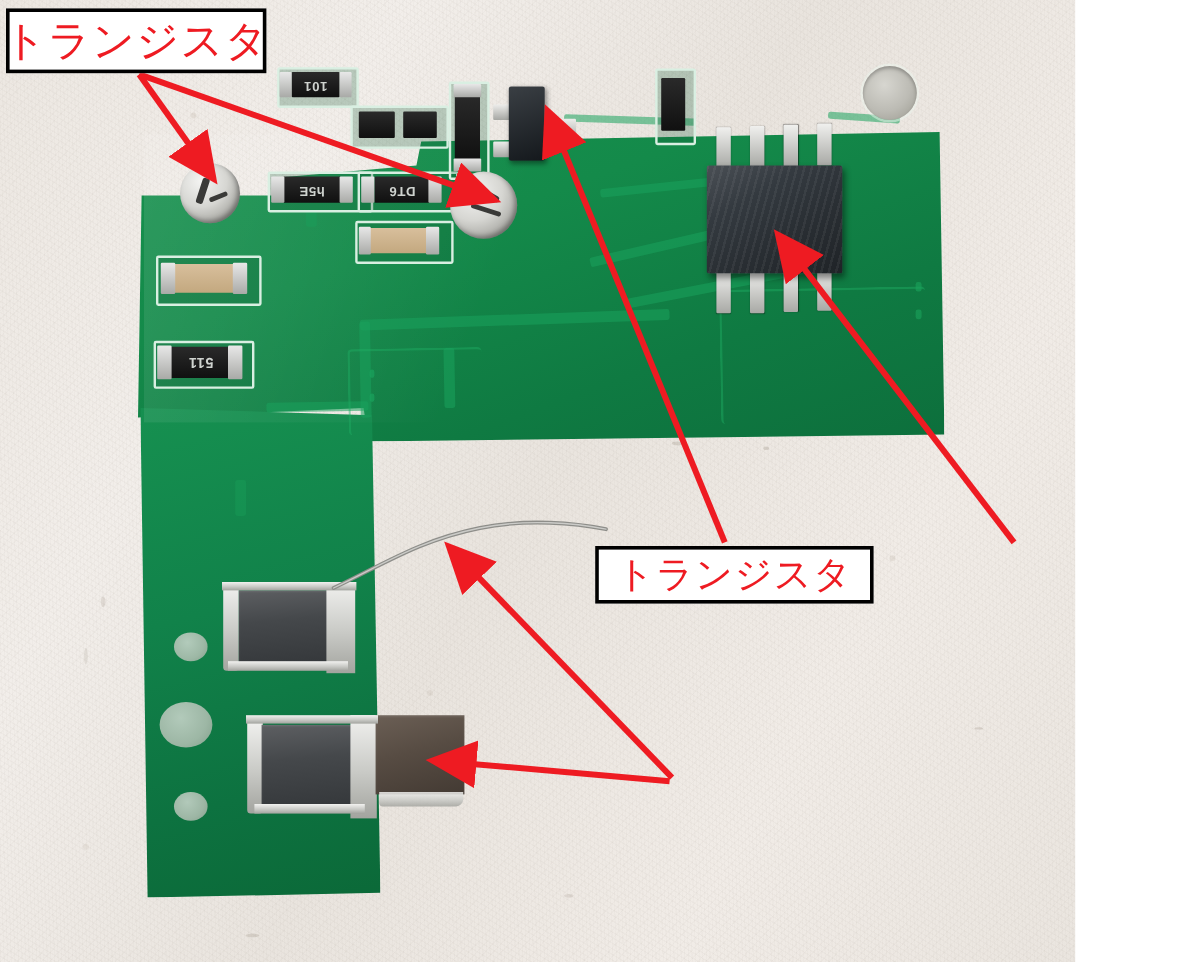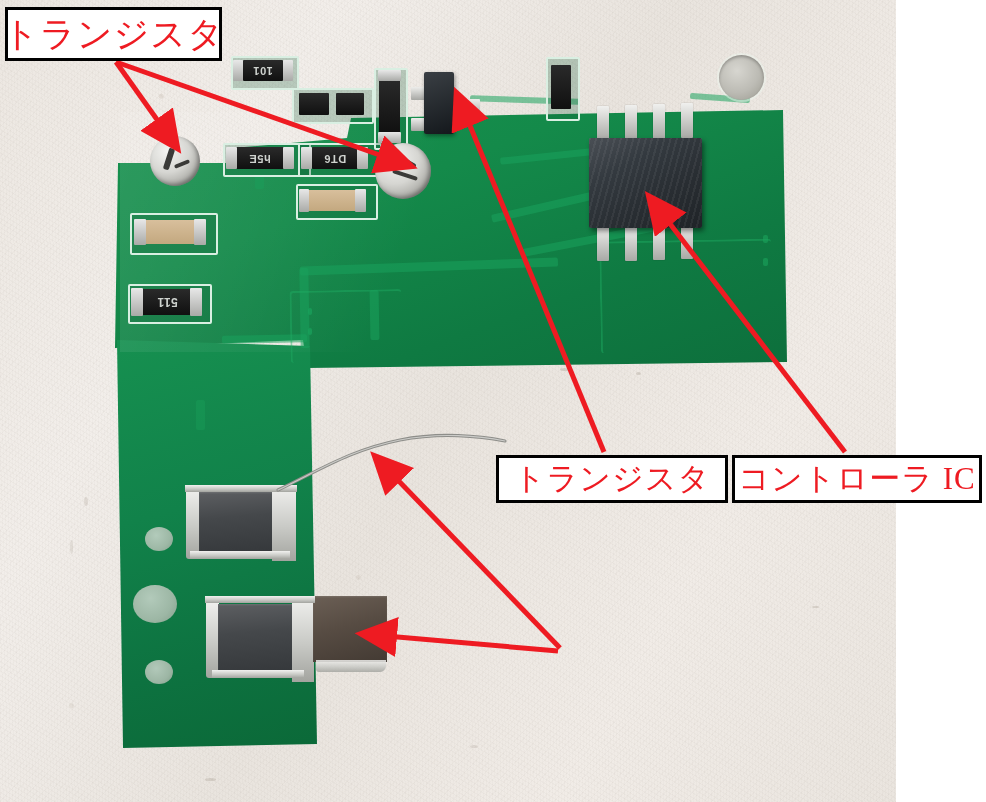--- a/index.html
+++ b/index.html
@@ -282,16 +282,15 @@
     <line x1="845" y1="452" x2="664" y2="216" stroke="#ee1b22" stroke-width="5" marker-end="url(#ah)"></line>
 
     <line x1="560" y1="648" x2="392" y2="474" stroke="#ee1b22" stroke-width="5" marker-end="url(#ah)"></line>
     <line x1="558" y1="651" x2="386" y2="636" stroke="#ee1b22" stroke-width="5" marker-end="url(#ah)"></line>
   </svg>
 
   <div class="lbl" id="lbl-dry">トランジスタ</div>
 
   <div class="lbl" id="lbl-tr">トランジスタ</div>
 
-  <div class="lbl" id="lbl-ic">コントローラ IC</div>
 
 
 </div>
 
 </body></html>

